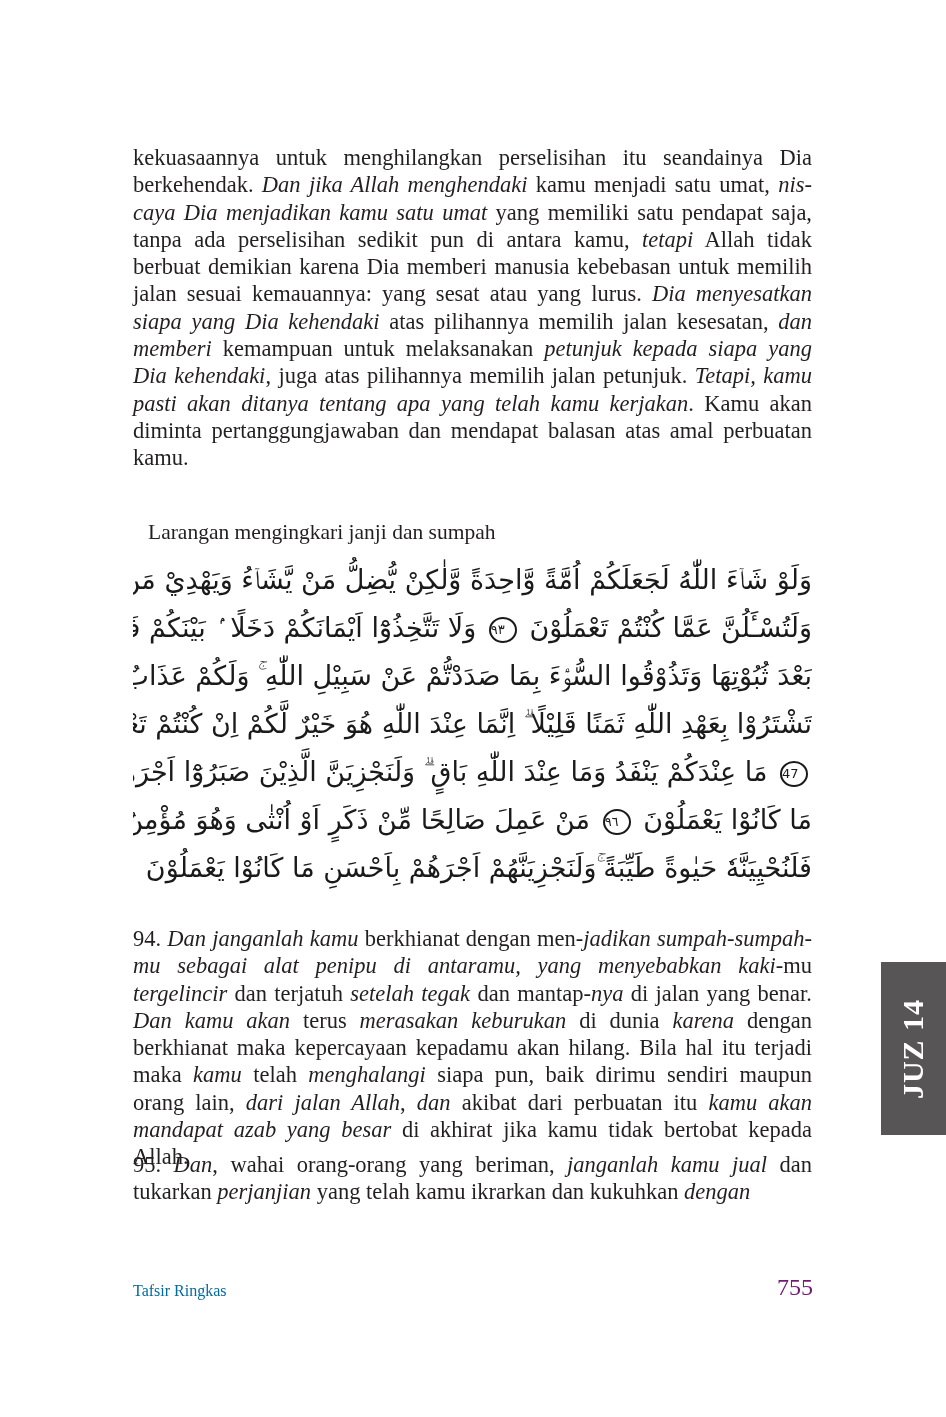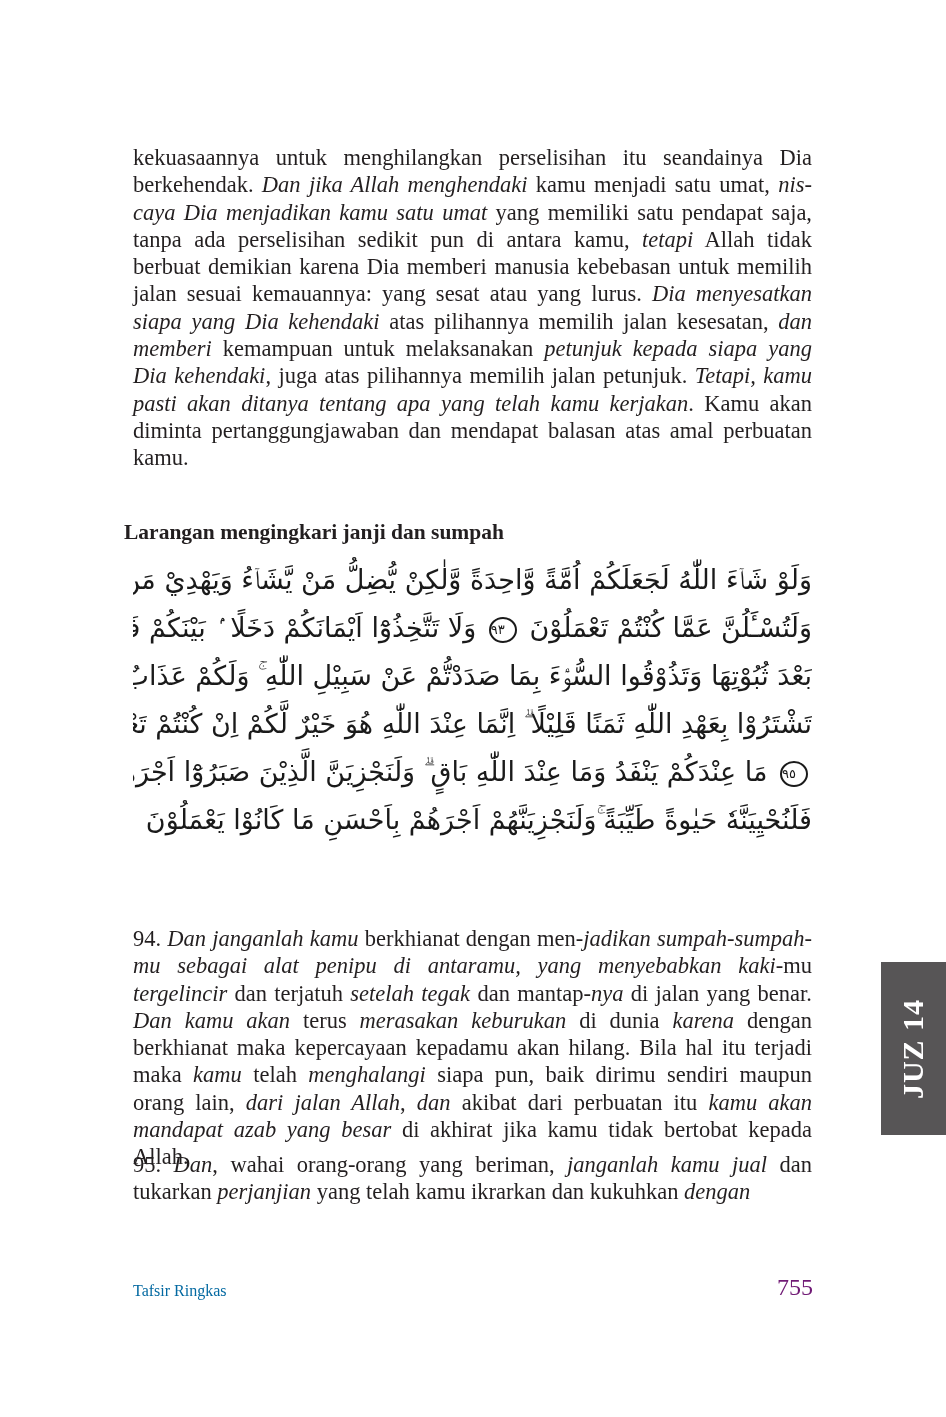--- a/index.html
+++ b/index.html
@@ -29,24 +29,24 @@
       text-align: justify;
       hyphens: manual;
     }
     .text-block p {
       margin: 0;
     }
     .text-block i { }
     #para-intro { top: 144px; }
     #section-heading {
       position: absolute;
-      left: 124px;
+      left: 148px;
       top: 518px;
       font-size: 21.5px;
-      font-weight: bold;
+      font-weight: normal;
       line-height: 28px;
     }
     .arabic-block {
       position: absolute;
       left: 133px;
       width: 679px;
       top: 556px;
     }
     .arabic-line {
       direction: rtl;
@@ -126,21 +126,22 @@
     <p><span>kekuasaannya untuk menghilangkan perselisihan itu seandainya Dia berkehendak. </span><i>Dan jika Allah menghendaki</i><span> kamu menjadi satu umat, </span><i>nis­caya Dia menjadikan kamu satu umat</i><span> yang memiliki satu pendapat saja, tanpa ada perselisihan sedikit pun di antara kamu, </span><i>tetapi</i><span> Allah tidak berbuat demikian karena Dia memberi manusia kebebasan untuk me­milih jalan sesuai kemauannya: yang sesat atau yang lurus. </span><i>Dia menye­satkan siapa yang Dia kehendaki</i><span> atas pilihannya memilih jalan kesesatan, </span><i>dan memberi</i><span> kemampuan untuk melaksanakan </span><i>petunjuk kepada siapa yang Dia kehendaki</i><span>, juga atas pilihannya memilih jalan petunjuk. </span><i>Tetapi, kamu pasti akan ditanya tentang apa yang telah kamu kerjakan</i><span>. Kamu akan diminta pertanggungjawaban dan mendapat balasan atas amal perbuatan kamu.</span></p>
   </div>
 
   <div id="section-heading">Larangan mengingkari janji dan sumpah</div>
 
   <div class="arabic-block">
     <div class="arabic-line"><span>وَلَوْ شَاۤءَ اللّٰهُ لَجَعَلَكُمْ اُمَّةً وَّاحِدَةً وَّلٰكِنْ يُّضِلُّ مَنْ يَّشَاۤءُ وَيَهْدِيْ مَنْ يَّشَاۤءُ ۗ</span></div>
     <div class="arabic-line"><span>وَلَتُسْـَٔلُنَّ عَمَّا كُنْتُمْ تَعْمَلُوْنَ</span> <span class="ayah-marker">٩٣</span> <span>وَلَا تَتَّخِذُوْٓا اَيْمَانَكُمْ دَخَلًا ۢ بَيْنَكُمْ فَتَزِلَّ قَدَمٌ ۢ</span></div>
     <div class="arabic-line"><span>بَعْدَ ثُبُوْتِهَا وَتَذُوْقُوا السُّوْۤءَ بِمَا صَدَدْتُّمْ عَنْ سَبِيْلِ اللّٰهِ ۚ وَلَكُمْ عَذَابٌ عَظِيْمٌ</span>  </div>
     <div class="arabic-line"><span>تَشْتَرُوْا بِعَهْدِ اللّٰهِ ثَمَنًا قَلِيْلًا ۗ اِنَّمَا عِنْدَ اللّٰهِ هُوَ خَيْرٌ لَّكُمْ اِنْ كُنْتُمْ تَعْلَمُوْنَ</span></div>
-    <div class="arabic-line"> <span class="ayah-marker">٩٥</span> <span>مَا عِنْدَكُمْ يَنْفَدُ وَمَا عِنْدَ اللّٰهِ بَاقٍ ۗ وَلَنَجْزِيَنَّ الَّذِيْنَ صَبَرُوْٓا اَجْرَهُمْ بِاَحْسَنِ</span></div>
+    <div class="arabic-line"> <span class="ayah-marker">47</span> <span>مَا عِنْدَكُمْ يَنْفَدُ وَمَا عِنْدَ اللّٰهِ بَاقٍ ۗ وَلَنَجْزِيَنَّ الَّذِيْنَ صَبَرُوْٓا اَجْرَهُمْ بِاَحْسَنِ</span></div>
+    <div class="arabic-line"><span>مَا كَانُوْا يَعْمَلُوْنَ</span> <span class="ayah-marker">٩٦</span> <span>مَنْ عَمِلَ صَالِحًا مِّنْ ذَكَرٍ اَوْ اُنْثٰى وَهُوَ مُؤْمِنٌ</span></div>
     <div class="arabic-line last"><span>فَلَنُحْيِيَنَّهٗ حَيٰوةً طَيِّبَةً ۚوَلَنَجْزِيَنَّهُمْ اَجْرَهُمْ بِاَحْسَنِ مَا كَانُوْا يَعْمَلُوْنَ</span> <span class="ayah-marker">٩٧</span></div>
   </div>
 
   <div class="text-block" id="para-94">
     <p><span>94. </span><i>Dan janganlah kamu</i><span> berkhianat dengan men-</span><i>jadikan sumpah-sumpah­mu sebagai alat penipu di antaramu, yang menyebabkan kaki</i><span>-mu </span><i>tergelincir</i><span> dan terjatuh </span><i>setelah tegak</i><span> dan mantap-</span><i>nya</i><span> di jalan yang benar. </span><i>Dan kamu akan</i><span> terus </span><i>merasakan keburukan</i><span> di dunia </span><i>karena</i><span> dengan berkhianat ma­ka kepercayaan kepadamu akan hilang. Bila hal itu terjadi maka </span><i>kamu</i><span> telah </span><i>menghalangi</i><span> siapa pun, baik dirimu sendiri maupun orang lain, </span><i>dari jalan Allah</i><span>, </span><i>dan</i><span> akibat dari perbuatan itu </span><i>kamu akan mandapat azab yang besar</i><span> di akhirat jika kamu tidak bertobat kepada Allah.</span></p>
   </div>
 
   <div class="text-block" id="para-95">
     <p><span>95. </span><i>Dan</i><span>, wahai orang-orang yang beriman, </span><i>janganlah kamu jual</i><span> dan tukarkan </span><i>perjanjian</i><span> yang telah kamu ikrarkan dan kukuhkan </span><i>dengan</i></p>
   </div>

